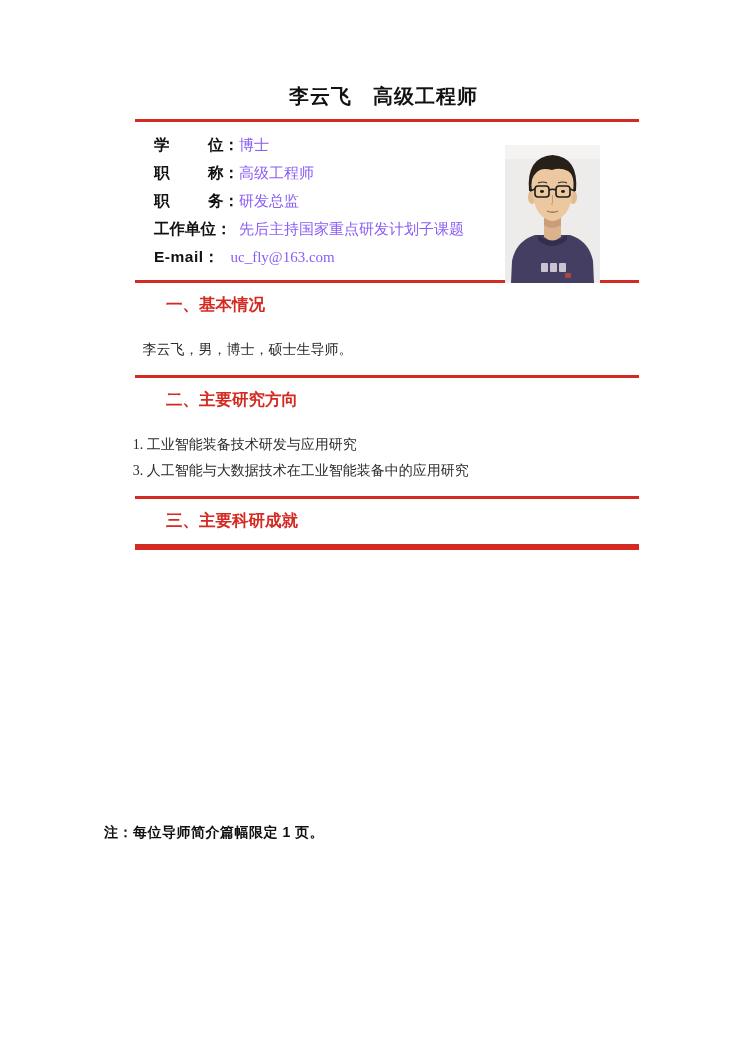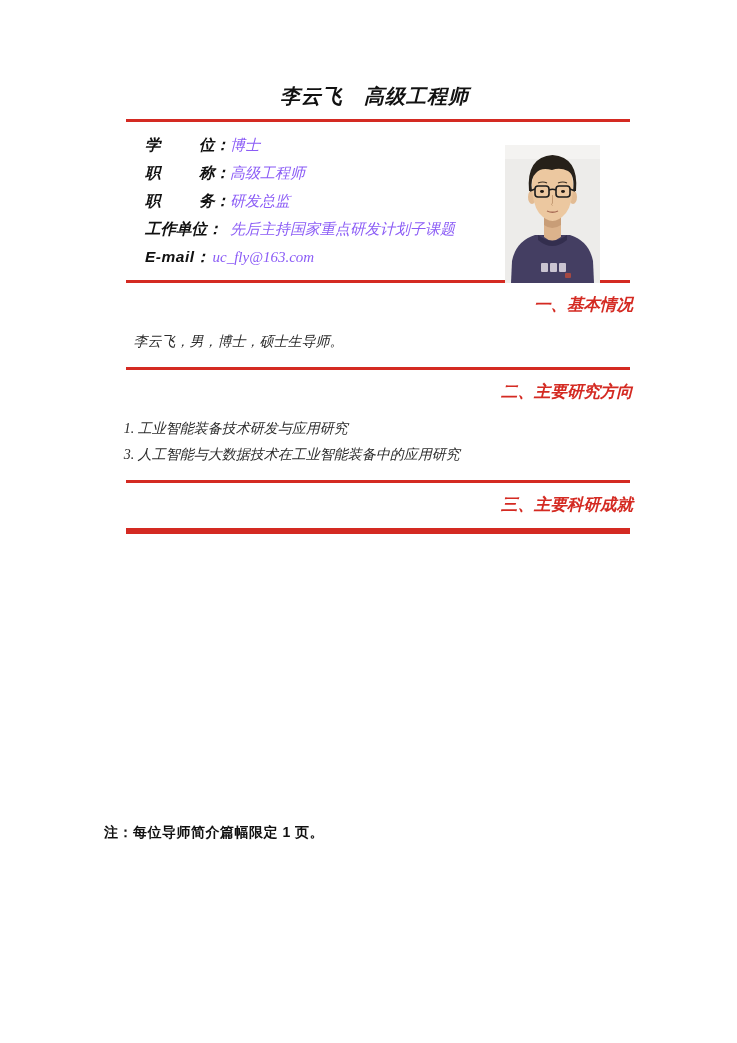--- a/index.html
+++ b/index.html
@@ -1,51 +1,51 @@
 <!DOCTYPE html>
 <html style="--accent-red: #d42a22;"><head>
 <meta charset="utf-8">
 <style>
   html,body { margin:0; padding:0; background:#ffffff; }
   .page {
     position:relative; width:737px; height:1043px; background:#fff;
     overflow:hidden; font-family:"Liberation Serif", serif;
   }
-  .content { position:absolute; left:116px; top:0; width:517px;font-style:italic; }
+  .content { position:absolute; left:125px; top:0; width:517px; }
 
   .title {
     margin:84px 0 0 0; text-align:center;
     font-family:"Liberation Serif", serif; font-weight:bold;
     font-size:20px; line-height:24px; color:#111; letter-spacing:1px;
   }
   .rule { height:3px; background:var(--accent-red,#d42a22); margin:0 3px 0 10px; }
   .rule.title-rule { margin-top:11px; }
   .rule.after-info { margin-top:5px; }
 
   .info { margin:13px 0 0 29px; }
   .info-row { display:flex; align-items:baseline; height:28px; }
   .lbl {
     display:inline-flex; justify-content:space-between; width:85px;
     font-family:"Liberation Sans", sans-serif; font-weight:bold;
     font-size:15.5px; color:#111; flex:0 0 auto;
   }
   .lbl.auto { width:auto; }
   .val { font-family:"Liberation Serif", serif; font-size:15px; color:#8b5cf6; }
   .email-lbl { letter-spacing:0.5px; }
-  .email-val { margin-left:2px; }
+  .email-val { margin-left:11px; }
 
   .photo { position:absolute; left:505px; top:145px; width:95px; height:138px; }
 
   .section { padding-bottom:13px; }
   .heading {
     margin:10px 0 0 41px;
     font-family:"Liberation Sans", sans-serif; font-weight:bold;
-    font-size:16.5px; line-height:22px; color:var(--accent-red,#d42a22);text-align:right;
+    font-size:16.5px; line-height:22px; color:var(--accent-red,#d42a22);
   }
-  .body { margin-top:12px; }
+  .body { margin-top:20px; }
   .body p {
     margin:0; padding-top:3px;
     font-family:"Liberation Serif", serif; font-size:14px;
     line-height:23.5px; color:#2b2b2b; text-align:justify;
   }
   p.ind-1  { text-indent:1.25em; }
   p.ind-05 { text-indent:0.55em; }
   p.ind-2  { text-indent:1.75em; }
 
   .footer-note {

